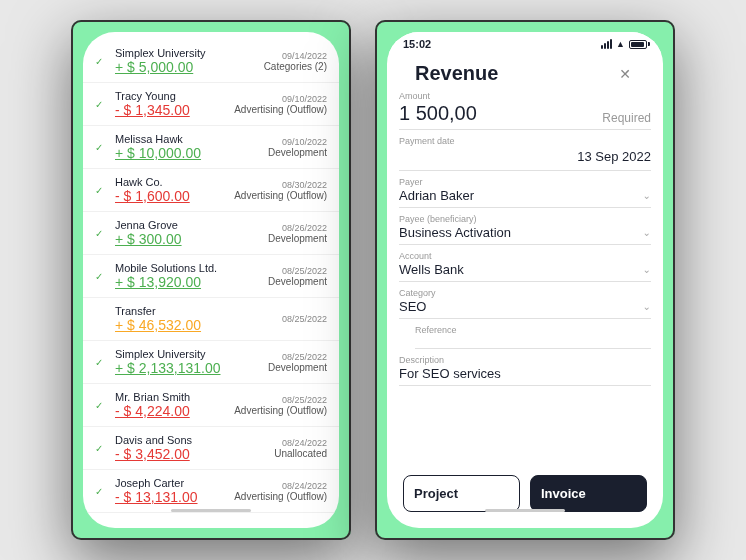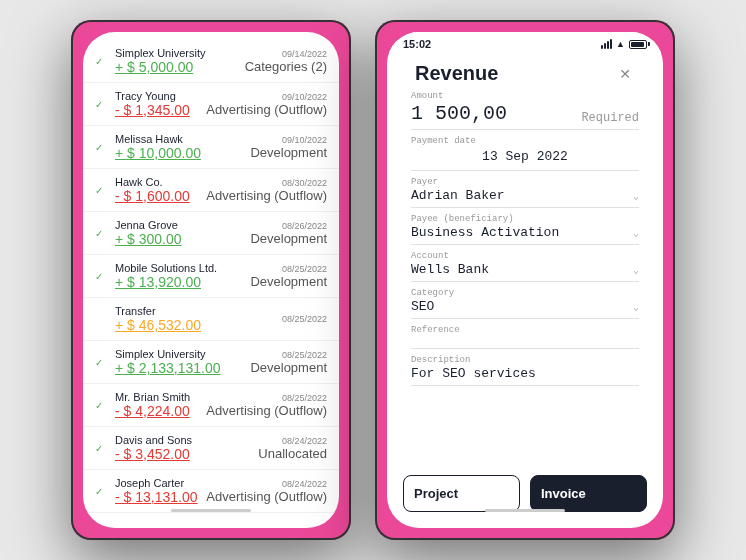--- a/index.html
+++ b/index.html
@@ -16,22 +16,22 @@
       display: flex;
       gap: 24px;
       align-items: center;
       justify-content: center;
       width: 100%;
       height: 100%;
     }
 
     
     .phone {
-      border-radius: 20px;
-      background: #ec4899;
+      border-radius: 10px;
+      background: #86efac;
       box-shadow: 0 20px 60px rgba(0,0,0,0.5), inset 0 0 0 2px #333;
       position: relative;
       overflow: hidden;
     }
     .phone-left {
       width: 280px;
       height: 520px;
     }
     .phone-right {
       width: 300px;
@@ -119,21 +119,21 @@
     .tx-amount.yellow { color: #f9a825; }
     .tx-right {
       text-align: right;
       flex-shrink: 0;
     }
     .tx-date {
       font-size: 9px;
       color: #888;
     }
     .tx-cat {
-      font-size: 13px;
+      font-size: 10px;
       color: #555;
     }
     .phone-home-bar {
       position: absolute;
       bottom: 16px;
       left: 50%;
       transform: translateX(-50%);
       width: 80px;
       height: 3px;
       background: #ccc;
@@ -218,22 +218,21 @@
       display: flex;
       align-items: center;
       justify-content: center;
       color: #888;
       font-size: 14px;
       cursor: pointer;
     }
     .form-body {
       flex: 1;
       overflow: hidden;
-      padding: 0 24px;
-      font-family: Liberation Mono, monospace;
+      padding: 0 12px;
     }
     .form-field {
       margin-bottom: 6px;
       border-bottom: 1px solid #e0e0e0;
       padding-bottom: 4px;
     }
     .field-label {
       font-size: 9px;
       color: #999;
       margin-bottom: 1px;
@@ -260,21 +259,21 @@
       display: flex;
       justify-content: space-between;
       align-items: center;
       gap: 32px;
     }
     .chevron {
       color: #aaa;
       font-size: 10px;
     }
     .field-date {
-      text-align: center;
+      text-align: right;
       font-size: 13px;
       color: #1a1f2e;
       padding: 2px 0;
     }
     .form-footer {
       display: flex;
       gap: 10px;
       padding: 10px 16px 16px;
     }
     .footer-btn {
@@ -288,20 +287,21 @@
       color: #1a1f2e;
       cursor: pointer;
       text-align: left;
     }
     .footer-btn.primary {
       background: #1a1f2e;
       color: #fff;
     }
     .ref-field {
       min-height: 24px;
+      margin-left: 16px;
     }
   </style>
 </head>
 <body>
 
 <div class="scene">
 
   <div class="phone phone-left">
     <div class="screen tx-screen">
       <div class="tx-list">

